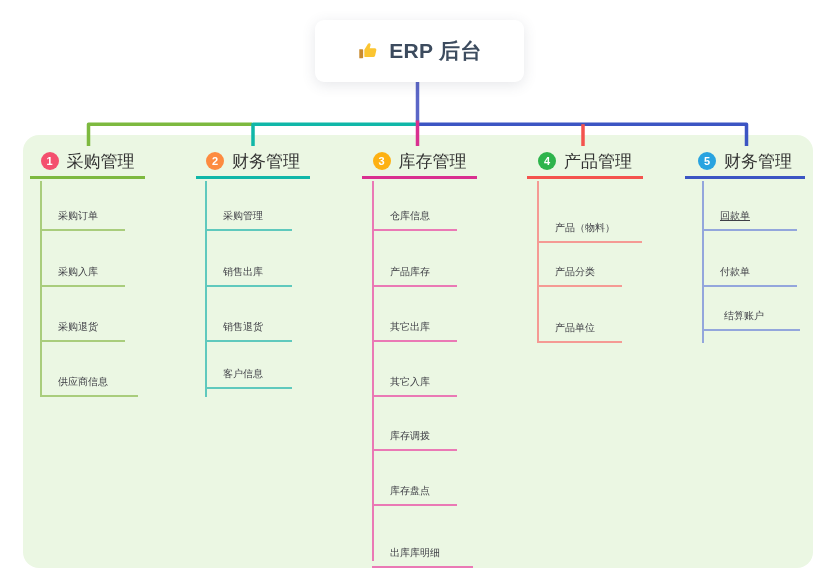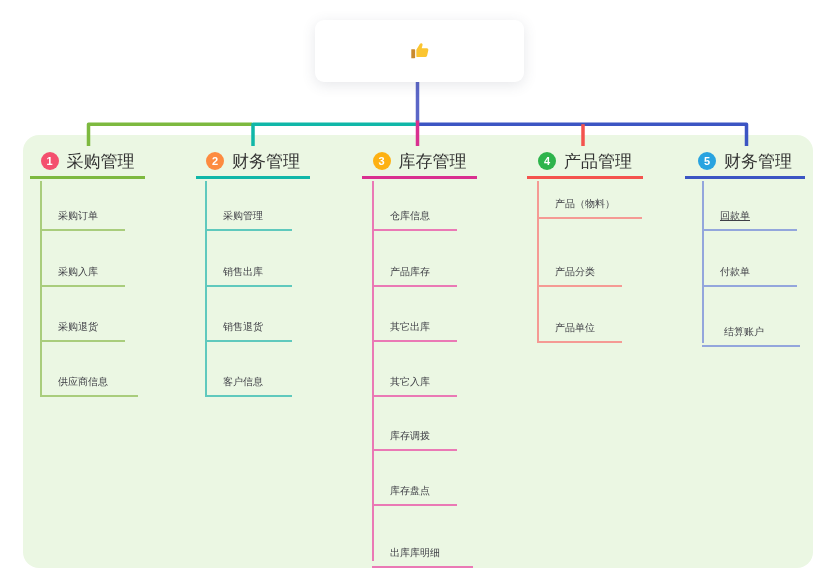--- a/index.html
+++ b/index.html
@@ -51,40 +51,40 @@
   .b1 .bhead{left:30px;width:115px;border-color:var(--b1_line);}
   .b1 .badge{background:var(--b1_badge);}
   .b1 .vline{left:40px;top:181px;height:216px;background:var(--b1_child);}
   .b1 .child{left:40px;width:85px;border-color:var(--b1_child);}
   .b1 .c0{top:196px;} .b1 .c1{top:252px;font-family:Liberation Mono, monospace;} .b1 .c2{top:307px;} .b1 .c3{top:362px;width:98px;}
 
   .b2 .bhead{left:196px;width:114px;border-color:var(--b2_line);}
   .b2 .badge{background:var(--b2_badge);}
   .b2 .vline{left:205px;top:181px;height:216px;background:var(--b2_child);}
   .b2 .child{left:205px;width:87px;border-color:var(--b2_child);}
-  .b2 .c0{top:196px;} .b2 .c1{top:252px;} .b2 .c2{top:307px;} .b2 .c3{top:362px;font-family:Liberation Serif, serif;}
+  .b2 .c0{top:196px;} .b2 .c1{top:252px;} .b2 .c2{top:307px;} .b2 .c3{top:354px;font-family:Liberation Serif, serif;}
 
   .b3 .bhead{left:362px;width:115px;border-color:var(--b3_line);}
   .b3 .badge{background:var(--b3_badge);}
   .b3 .vline{left:372px;top:181px;height:380px;background:var(--b3_child);}
   .b3 .child{left:372px;width:85px;border-color:var(--b3_child);}
   .b3 .c0{top:196px;} .b3 .c1{top:252px;} .b3 .c2{top:307px;} .b3 .c3{top:362px;}
   .b3 .c4{top:416px;} .b3 .c5{top:471px;} .b3 .c6{top:533px;width:101px;}
 
   .b4 .bhead{left:527px;width:116px;border-color:var(--b4_line);}
   .b4 .badge{background:var(--b4_badge);}
   .b4 .vline{left:537px;top:181px;height:162px;background:var(--b4_child);}
   .b4 .child{left:537px;width:85px;border-color:var(--b4_child);}
-  .b4 .c0{top:184px;width:105px;text-align:right;} .b4 .c1{top:252px;} .b4 .c2{top:308px;}
+  .b4 .c0{top:208px;width:105px;text-align:right;} .b4 .c1{top:252px;} .b4 .c2{top:308px;}
 
   .b5 .bhead{left:685px;width:120px;border-color:var(--b5_line);}
   .b5 .badge{background:var(--b5_badge);}
   .b5 .vline{left:702px;top:181px;height:162px;background:var(--b5_child);}
   .b5 .child{left:702px;width:95px;border-color:var(--b5_child);}
-  .b5 .c0{top:196px;text-decoration:underline;} .b5 .c1{top:252px;} .b5 .c2{top:312px;width:98px;padding-left:22px;}
+  .b5 .c0{top:196px;text-decoration:underline;} .b5 .c1{top:252px;} .b5 .c2{top:296px;width:98px;padding-left:22px;}
 </style>
 </head>
 <body>
 
 <div class="canvas">
 
   <div class="panel"></div>
 
   <svg class="wires" width="839" height="588" viewBox="0 0 839 588" aria-hidden="true">
     <path class="w-root" d="M417.5 82 V122"></path>
@@ -95,20 +95,21 @@
     <path class="w-m" d="M417.5 120.5 V146"></path>
   </svg>
 
   <div class="root-card">
     <span style="display:flex;">
       <svg width="22" height="22" viewBox="0 0 24 24">
         <path fill="#c98a2e" d="M2.5 10.2h3.4a.8.8 0 0 1 .8.8v8.2a.8.8 0 0 1-.8.8H2.5z"></path>
         <path fill="#fbc531" d="M8 19.2V10.6l4-6.4c.45-.72 1.4-.95 2.1-.5.6.38.9 1.1.72 1.8l-.95 3.6h5.6c1.05 0 1.83.97 1.6 2l-1.35 6.1c-.17.77-.85 1.3-1.64 1.3H9.6c-.57 0-1.13-.1-1.6-.3z"></path>
       </svg>
     </span>
+    <span class="root-title">ERP 后台</span>
   </div>
 
   <div class="grp b1">
     <div class="bhead">
       <span class="badge">1</span>
       <span>采购管理</span>
     </div>
     <div class="vline"></div>
     <div class="child c0">采购订单</div>
     <div class="child c1">采购入库</div>

